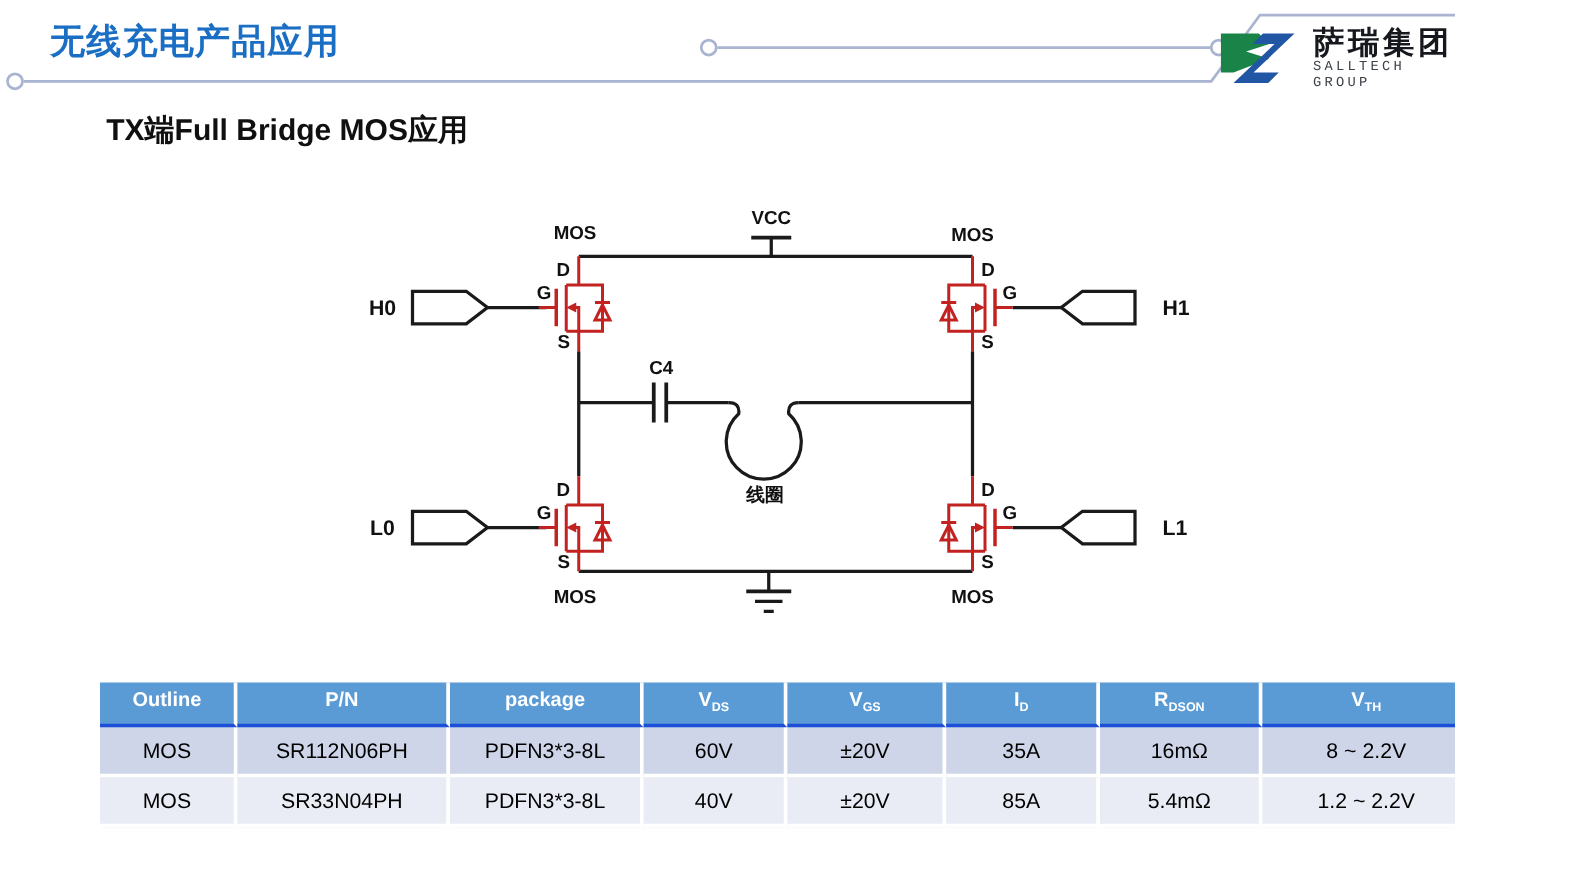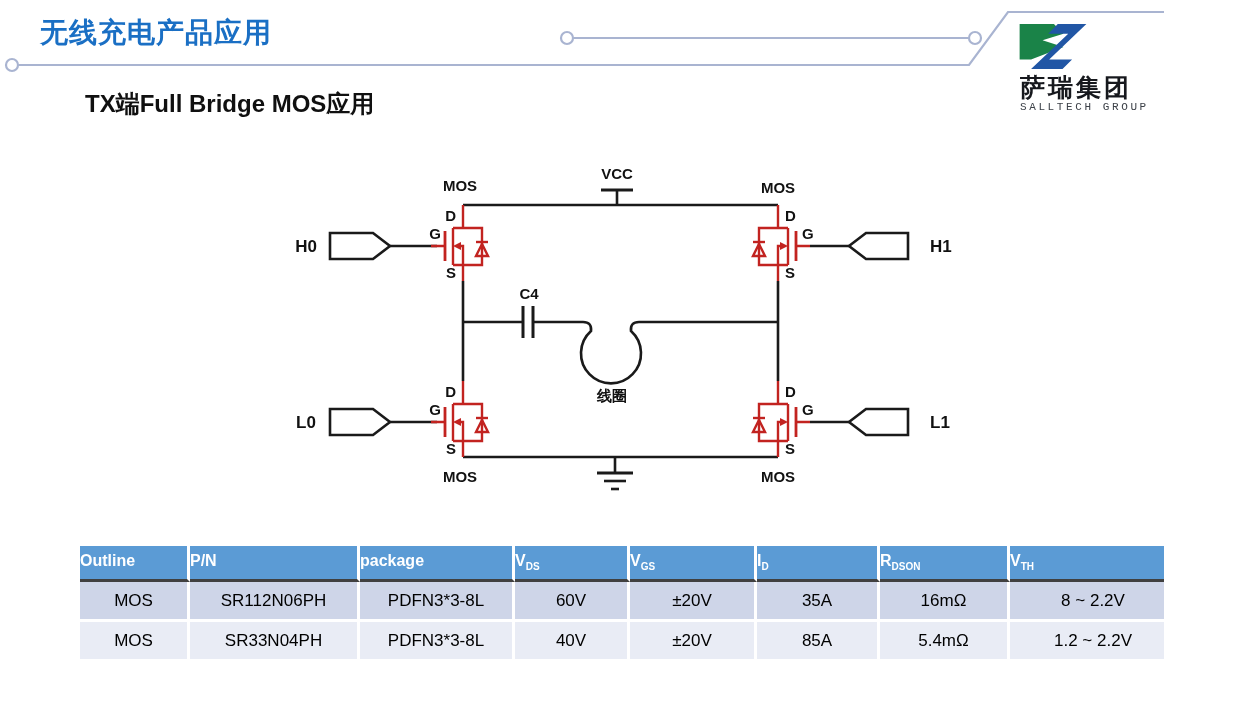--- a/index.html
+++ b/index.html
@@ -4,36 +4,36 @@
 <style>
   html,body{margin:0;padding:0;}
   body{width:1256px;height:703px;background:#fff;font-family:"Liberation Sans","DejaVu Sans",sans-serif;}
   #slide{position:relative;width:1164px;height:703px;background:#fff;overflow:hidden;}
 
   .deco{position:absolute;left:0;top:0;width:1256px;height:703px;pointer-events:none;}
 
   #page-title{position:absolute;left:40px;top:14px;font-size:28px;font-weight:bold;color:#1a6fc4;letter-spacing:1px;}
   #subtitle{position:absolute;left:85px;top:88px;font-size:24px;font-weight:bold;color:#101010;}
 
-  #logo{position:absolute;left:1012px;top:20px;display:flex;align-items:flex-start;flex-direction:column;}
+  #logo{position:absolute;left:970px;top:20px;display:flex;align-items:flex-end;}
   #logo .mark{width:82px;height:54px;}
   #logo .lt{margin-left:8px;}
   #logo .cn{font-size:25px;font-weight:bold;color:#16181d;letter-spacing:3px;line-height:27px;}
   #logo .en{font-size:11px;color:#3c4148;letter-spacing:2.6px;line-height:13px;font-family:Liberation Mono, monospace;}
 
   #circuit{position:absolute;left:280px;top:150px;width:680px;height:360px;}
   #circuit text{font-family:"Liberation Sans","DejaVu Sans",sans-serif;font-weight:bold;fill:#111;}
   .wire{stroke:#1a1a1a;stroke-width:2.6;fill:none;}
   .wire3{stroke:#1a1a1a;stroke-width:3;fill:none;}
   .tag{stroke:#1a1a1a;stroke-width:2.6;fill:#fff;}
   .red{stroke:#c22320;fill:none;stroke-width:2.4;}
 
   #spec-table{position:absolute;left:80px;top:546px;width:1096px;border-collapse:separate;border-spacing:0;table-layout:fixed;}
-  #spec-table th{background:#5b9bd5;color:#fff;font-weight:bold;font-size:16px;height:33px;text-align:left;
-    border-right:3px solid #fff;border-bottom:3px solid #404040;padding:0;}
+  #spec-table th{background:#5b9bd5;color:#fff;font-weight:bold;font-size:16px;height:33px;text-align:center;
+    border-right:3px solid #fff;border-bottom:3px solid #1d4ed8;padding:0;}
   #spec-table th:last-child,#spec-table td:last-child{border-right:none;margin-left:34px;}
   #spec-table td{font-size:17px;color:#000;height:37px;text-align:center;border-right:3px solid #fff;border-bottom:3px solid #fff;padding:0;}
   #spec-table tr.odd td{background:#ced5e8;}
   #spec-table tr.even td{background:#e9ecf5;}
   #spec-table sub{font-size:10px;}
 </style>
 </head>
 <body>
 
 <div id="slide">

